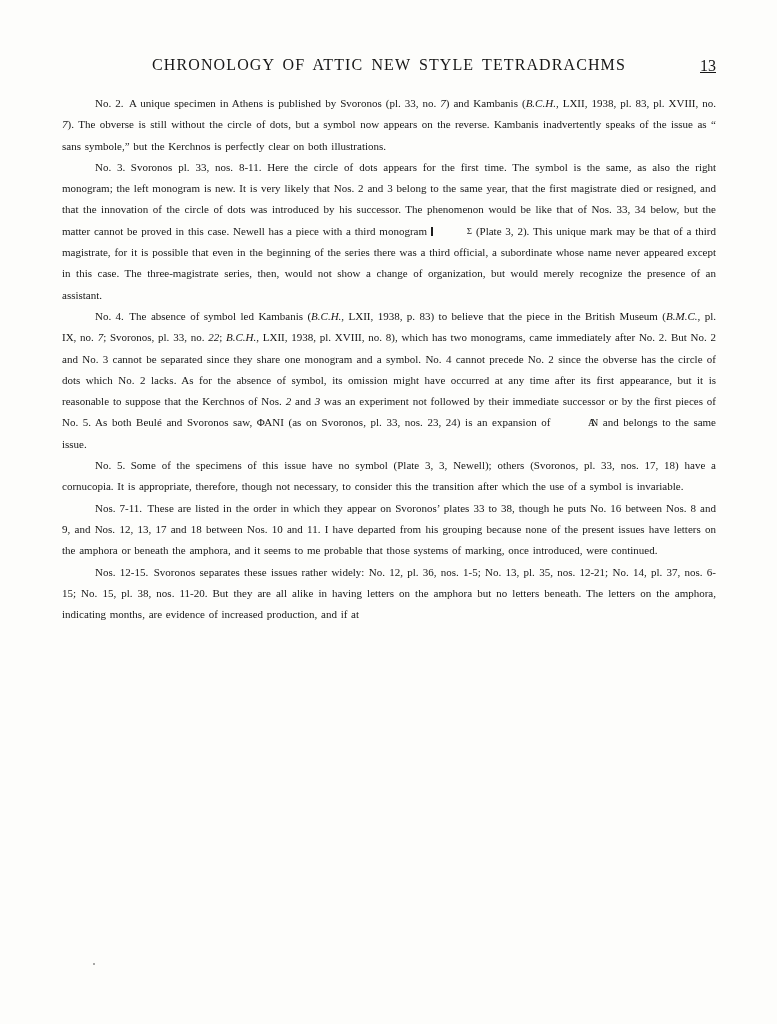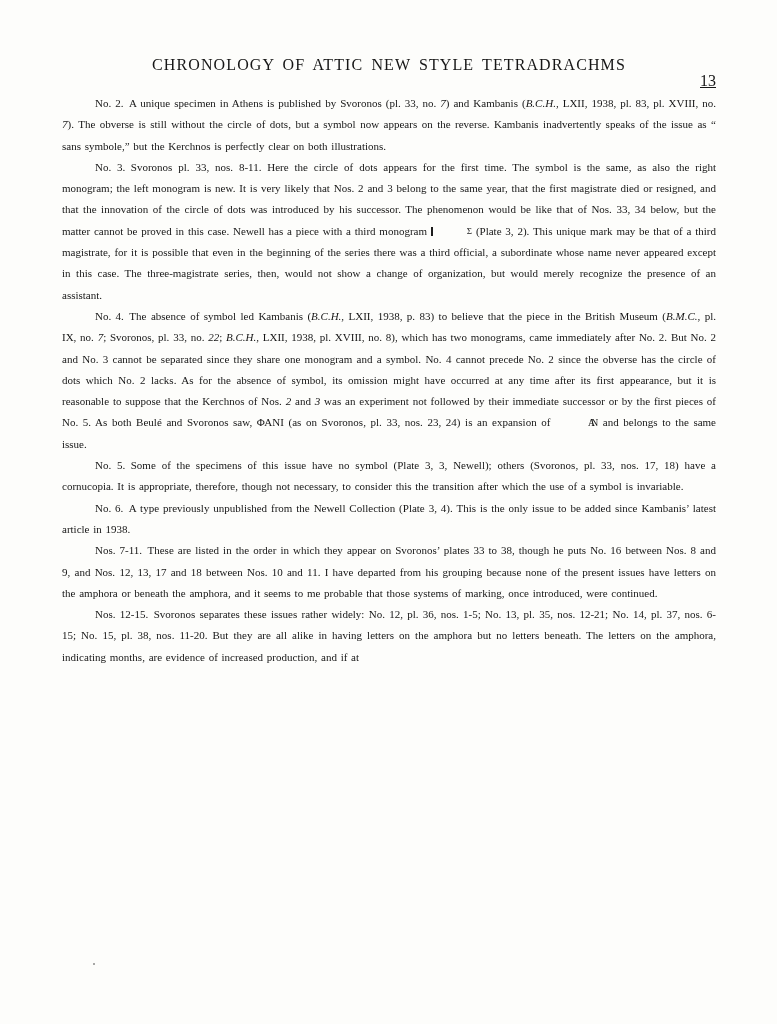--- a/index.html
+++ b/index.html
@@ -28,21 +28,21 @@
     display: block;
     text-align: center;
     font-size: 16px;
     letter-spacing: 1.1px;
     word-spacing: 3px;
     white-space: nowrap;
   }
   .page-number {
     position: absolute;
     right: 0;
-    top: 16px;
+    top: 1px;
     font-size: 16px;
     text-decoration: underline;
   }
   .body-text .para {
     margin: 0;
     font-size: 11px;
     line-height: 21.3px;
     text-align: justify;
     text-indent: 33px;
     word-spacing: 1px;
@@ -79,18 +79,17 @@
 <div class="page">
   <div class="running-head">
     <span class="running-title">CHRONOLOGY OF ATTIC NEW STYLE TETRADRACHMS</span>
     <span class="page-number">13</span>
   </div>
   <div class="body-text">
       <p class="para">No. 2. A unique specimen in Athens is published by Svoronos (pl. 33, no. <span class="seg-italic">7</span>) and Kambanis (<span class="seg-italic">B.C.H.</span>, LXII, 1938, pl. 83, pl. XVIII, no. <span class="seg-italic">7</span>).  The obverse is still without the circle of dots, but a symbol now appears on the reverse.  Kambanis inadvertently speaks of the issue as “ sans symbole,” but the Kerchnos is perfectly clear on both illustrations.</p>
       <p class="para">No. 3. Svoronos pl. 33, nos. 8-11.  Here the circle of dots appears for the first time.  The symbol is the same, as also the right monogram; the left monogram is new.  It is very likely that Nos. 2 and 3 belong to the same year, that the first magistrate died or resigned, and that the innovation of the circle of dots was introduced by his successor.  The phenomenon would be like that of Nos. 33, 34 below, but the matter cannot be proved in this case.  Newell has a piece with a third monogram <span class="seg-monogram-sigma">Σ</span> (Plate 3, 2).  This unique mark may be that of a third magistrate, for it is possible that even in the beginning of the series there was a third official, a subordinate whose name never appeared except in this case.  The three-magistrate series, then, would not show a change of organization, but would merely recognize the presence of an assistant.</p>
       <p class="para">No. 4. The absence of symbol led Kambanis (<span class="seg-italic">B.C.H.</span>, LXII, 1938, p. 83) to believe that the piece in the British Museum (<span class="seg-italic">B.M.C.</span>, pl. IX, no. <span class="seg-italic">7</span>; Svoronos, pl. 33, no. <span class="seg-italic">22</span>; <span class="seg-italic">B.C.H.</span>, LXII, 1938, pl. XVIII, no. 8), which has two monograms, came immediately after No. 2.  But No. 2 and No. 3 cannot be separated since they share one monogram and a symbol.  No. 4 cannot precede No. 2 since the obverse has the circle of dots which No. 2 lacks.  As for the absence of symbol, its omission might have occurred at any time after its first appearance, but it is reasonable to suppose that the Kerchnos of Nos. <span class="seg-italic">2</span> and <span class="seg-italic">3</span> was an experiment not followed by their immediate successor or by the first pieces of No. 5.  As both Beulé and Svoronos saw, ΦΑΝΙ (as on Svoronos, pl. 33, nos. 23, 24) is an expansion of <span class="seg-monogram-an">ΑΝ</span> and belongs to the same issue.</p>
       <p class="para">No. 5. Some of the specimens of this issue have no symbol (Plate 3, 3, Newell); others (Svoronos, pl. 33, nos. 17, 18) have a cornucopia.  It is appropriate, therefore, though not necessary, to consider this the transition after which the use of a symbol is invariable.</p>
-      <p class="para">No. 6. A type previously unpublished from the Newell Collection (Plate 3, 4). This is the only issue to be added since Kambanis’ latest article in 1938.</p>
       <p class="para">Nos. 7-11. These are listed in the order in which they appear on Svoronos’ plates 33 to 38, though he puts No. 16 between Nos. 8 and 9, and Nos. 12, 13, 17 and 18 between Nos. 10 and 11.  I have departed from his grouping because none of the present issues have letters on the amphora or beneath the amphora, and it seems to me probable that those systems of marking, once introduced, were continued.</p>
       <p class="para">Nos. 12-15. Svoronos separates these issues rather widely: No. 12, pl. 36, nos. 1-5; No. 13, pl. 35, nos. 12-21; No. 14, pl. 37, nos. 6-15; No. 15, pl. 38, nos. 11-20.  But they are all alike in having letters on the amphora but no letters beneath.  The letters on the amphora, indicating months, are evidence of increased production, and if at</p>
     </div>
   <div class="scan-speck"></div>
 </div>
 
 </body></html>

